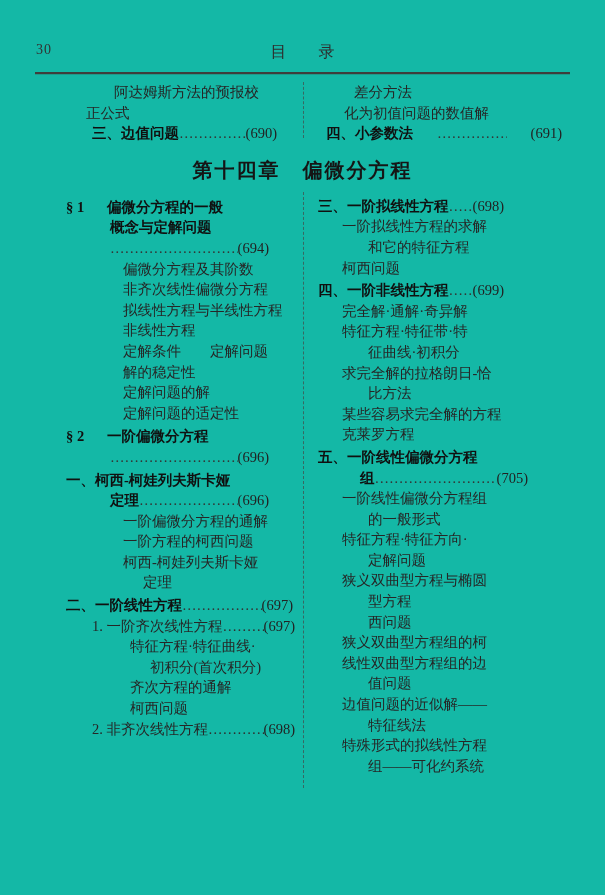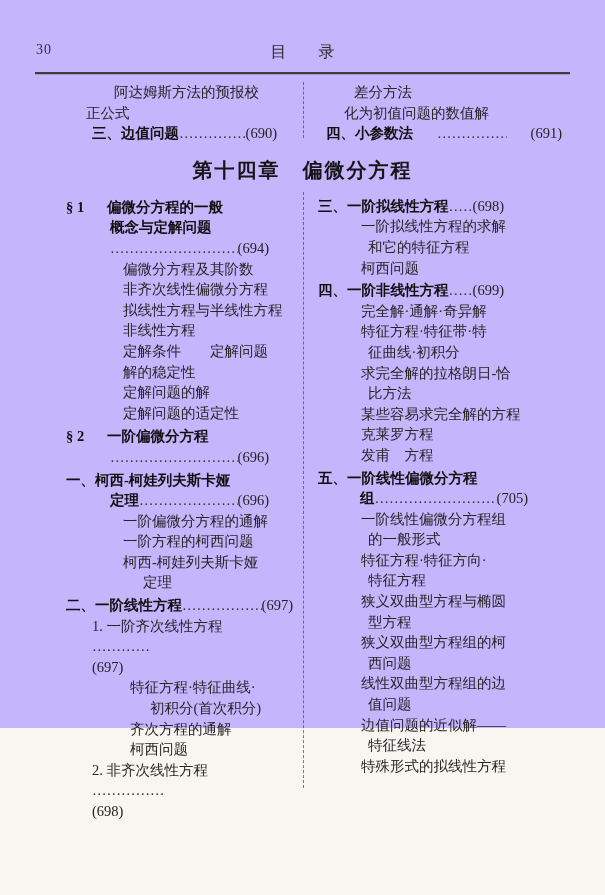--- a/index.html
+++ b/index.html
@@ -4,21 +4,21 @@
 <style>
   html,body{margin:0;padding:0;}
   body{
     width:605px;height:895px;
     background:#f7f6f1;
     font-family:"Liberation Serif","DejaVu Serif",serif;
     color:#262626;
     -webkit-font-smoothing:antialiased;
     overflow:hidden;
   }
-  .page{position:relative;width:605px;height:728px;background:#c4b5fd;}
+  .page{position:relative;width:605px;height:895px;background:#14b8a6;}
 
   
   .header{position:relative;padding-top:42px;height:26px;}
   .pagenum{position:absolute;left:36px;top:42px;font-size:14px;letter-spacing:1px;color:#333;}
   .htitle{display:block;text-align:center;font-size:16px;color:#2e2e2e;}
   .rule{margin:4px 35px 0 35px;height:2px;background:#3e3e3c;box-shadow:0 1px 0 rgba(62,62,60,.25);}
 
   
   .divider{position:absolute;left:303px;width:0;border-left:1px dashed rgba(70,70,70,.7);}
   .divider.seg1{top:82px;height:56px;}
@@ -52,30 +52,30 @@
   .marker{display:inline-block;width:41px;font-weight:bold;}
 
   
   .col-left .sec{margin-left:0;}
   .col-left .seccont{margin-left:44px;}
   .col-left .dotsline{margin-left:44px;padding-right:28px;}
   .col-left .item{margin-left:0;padding-right:4px;margin-top:2px;}
   .col-left .itemcont{margin-left:44px;padding-right:28px;}
   .col-left .sub{margin-left:57px;}
   .col-left .subcont{margin-left:77px;}
-  .col-left .num{margin-left:26px;padding-right:2px;flex-direction:column;}
+  .col-left .num{margin-left:26px;padding-right:2px;}
   .col-left .sub2{margin-left:64px;}
   .col-left .sub2cont{margin-left:84px;}
   .col-left .sec{margin-top:3px;}
 
   
   .col-right .item{margin-left:0;padding-right:58px;margin-top:2px;}
   .col-right .item.nopage{padding-right:0;}
   .col-right .itemcont{margin-left:42px;padding-right:34px;}
-  .col-right .sub{margin-left:43px;}
+  .col-right .sub{margin-left:24px;}
   .col-right .subcont{margin-left:50px;}
 
   
   .top-left .a{margin-left:48px;}
   .top-left .b{margin-left:20px;}
   .top-left .item{margin-left:26px;padding-right:20px;margin-top:0;}
   .top-right .a{margin-left:36px;}
   .top-right .b{margin-left:26px;}
   .top-right .item{margin-left:8px;padding-right:0;margin-top:0;gap:24px;}
 </style>
@@ -189,38 +189,38 @@
           <span class="dots">……………</span>
           <span class="pg">(699)</span>
         </div>
         <div class="toc-line sub"><span class="t">完全解·通解·奇异解</span></div>
         <div class="toc-line sub"><span class="t">特征方程·特征带·特</span></div>
         <div class="toc-line subcont"><span class="t">征曲线·初积分</span></div>
         <div class="toc-line sub"><span class="t">求完全解的拉格朗日-恰</span></div>
         <div class="toc-line subcont"><span class="t">比方法</span></div>
         <div class="toc-line sub"><span class="t">某些容易求完全解的方程</span></div>
         <div class="toc-line sub"><span class="t">克莱罗方程</span></div>
-        <div class="toc-line sub"><span class="t">发甫　方程</span></div>
         <div class="toc-line item nopage">
           <span class="t">五、一阶线性偏微分方程</span>
         </div>
         <div class="toc-line itemcont">
           <span class="t">组</span>
           <span class="dots">……………………………………</span>
           <span class="pg">(705)</span>
         </div>
         <div class="toc-line sub"><span class="t">一阶线性偏微分方程组</span></div>
         <div class="toc-line subcont"><span class="t">的一般形式</span></div>
         <div class="toc-line sub"><span class="t">特征方程·特征方向·</span></div>
-        <div class="toc-line subcont"><span class="t">特征方程</span></div>
+        <div class="toc-line subcont"><span class="t">定解问题</span></div>
         <div class="toc-line sub"><span class="t">狭义双曲型方程与椭圆</span></div>
         <div class="toc-line subcont"><span class="t">型方程</span></div>
+        <div class="toc-line subcont"><span class="t">西问题</span></div>
         <div class="toc-line sub"><span class="t">狭义双曲型方程组的柯</span></div>
-        <div class="toc-line subcont"><span class="t">西问题</span></div>
         <div class="toc-line sub"><span class="t">线性双曲型方程组的边</span></div>
         <div class="toc-line subcont"><span class="t">值问题</span></div>
         <div class="toc-line sub"><span class="t">边值问题的近似解——</span></div>
         <div class="toc-line subcont"><span class="t">特征线法</span></div>
         <div class="toc-line sub"><span class="t">特殊形式的拟线性方程</span></div>
+        <div class="toc-line subcont"><span class="t">组——可化约系统</span></div>
       </div>
   </div>
 
 </div>
 
 </body></html>

